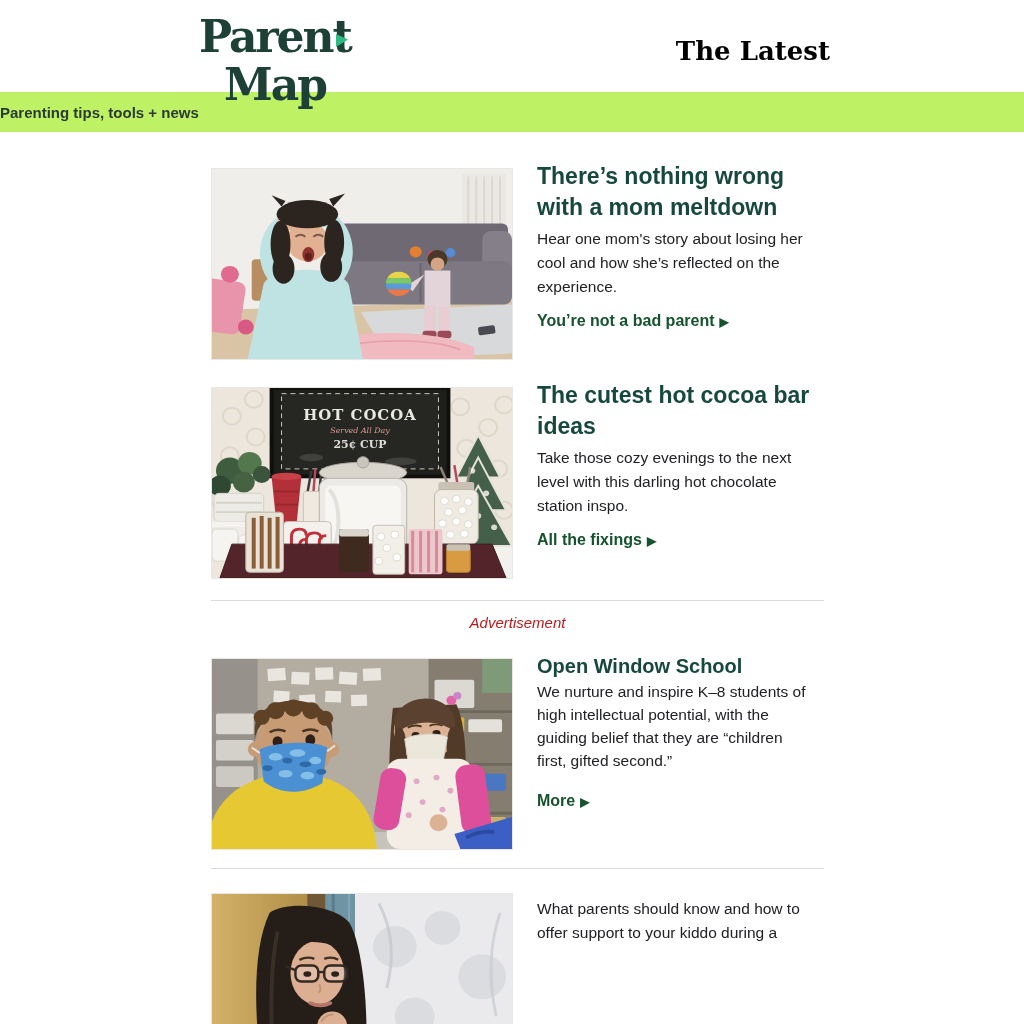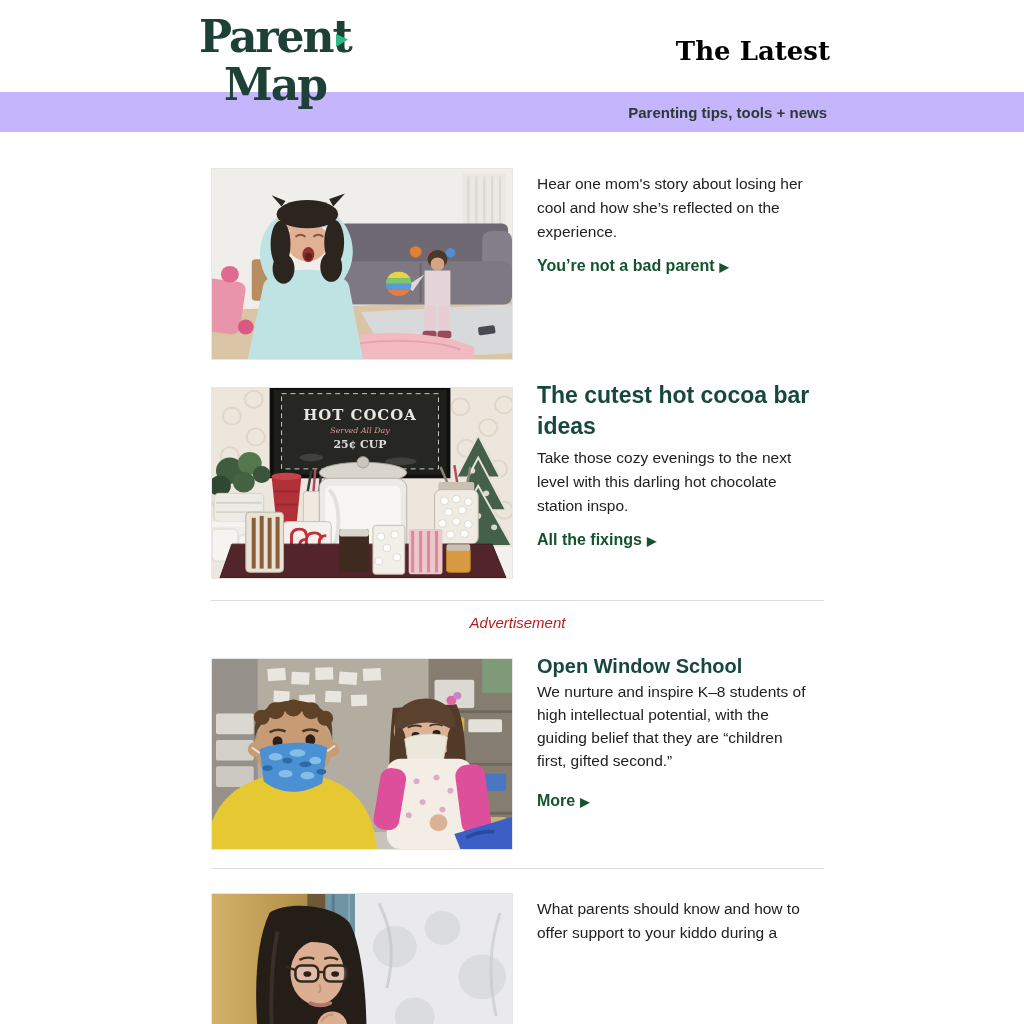--- a/index.html
+++ b/index.html
@@ -22,22 +22,22 @@
     position:absolute; left:137px; top:22px; width:12px; height:13px;
     background:#2fb987; clip-path:polygon(0 0, 100% 42%, 0 100%);
   }
   .edition {
     position:absolute; right:194px; top:36px;
     font-family:"DejaVu Serif", serif; font-weight:bold;
     font-size:26px; color:#000000;
   }
   
   .pink-bar {
-    height:40px; background:#c4b5fd;
-    display:flex; align-items:center; justify-content:flex-end;
+    height:40px; background:#bef264;
+    display:flex; align-items:center; 
     padding-right:197px;
   }
   .tagline { font-size:15px; font-weight:bold; color:#2c3a35; }
   
   .content { width:613px; margin-left:211px; }
   .row { display:flex; margin-top:36px; }
   .row-tight { margin-top:27px; }
   .row-ad { margin-top:27px; }
   .row-last { margin-top:24px; }
   .img-box {
@@ -150,20 +150,22 @@
         <ellipse cx="123" cy="78" rx="10" ry="24" fill="#2c241e"></ellipse>
         <ellipse cx="72" cy="106" rx="11" ry="16" fill="#2c241e"></ellipse>
         <ellipse cx="120" cy="104" rx="11" ry="16" fill="#2c241e"></ellipse>
         <path d="M84,72 q5,-4 10,0" stroke="#7a5a48" stroke-width="2" fill="none"></path>
         <path d="M102,72 q5,-4 10,0" stroke="#7a5a48" stroke-width="2" fill="none"></path>
         <ellipse cx="97" cy="91" rx="6" ry="8" fill="#8c3030"></ellipse>
         <ellipse cx="97" cy="93" rx="3.5" ry="4" fill="#5e1f1f"></ellipse>
       </svg>
     </div>
     <div class="article-text">
+      <div class="a-title">There’s nothing wrong
+with a mom meltdown</div>
       <div class="a-desc">Hear one mom's story about losing her
 cool and how she’s reflected on the
 experience.</div>
       <div class="a-link"><span>You’re not a bad parent</span><span class="arrow">▶</span></div>
     </div>
   </div>
 
   <div class="row row-tight">
     <div class="img-box">
       <svg viewBox="0 0 302 202" preserveAspectRatio="none">

